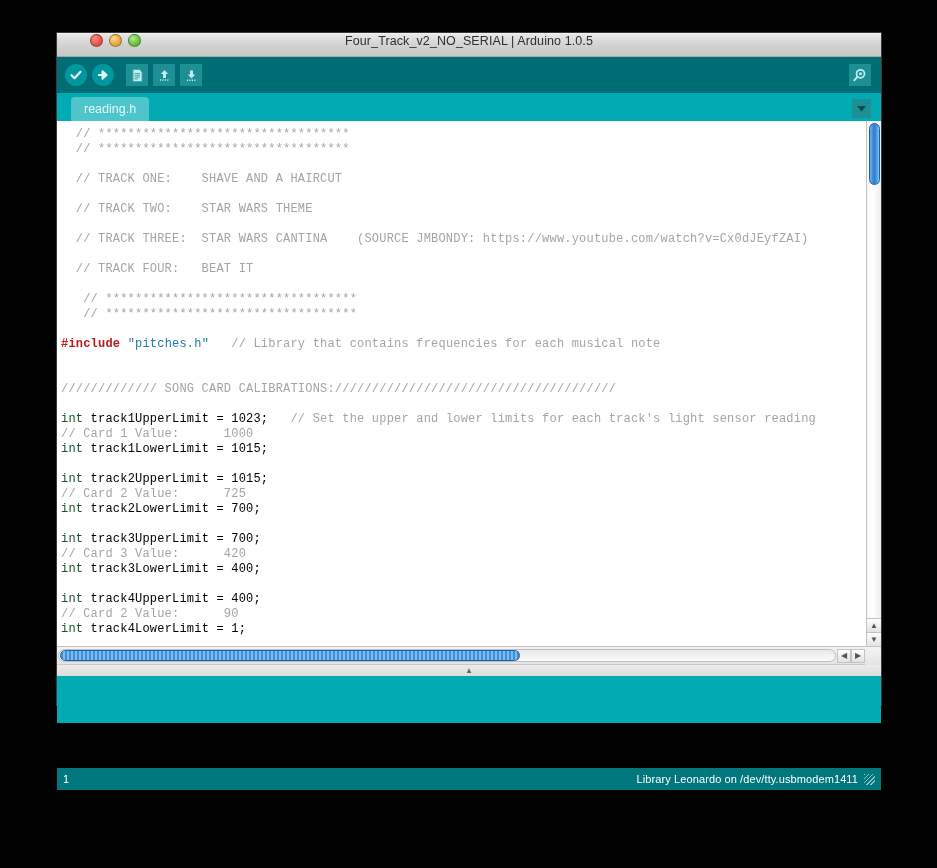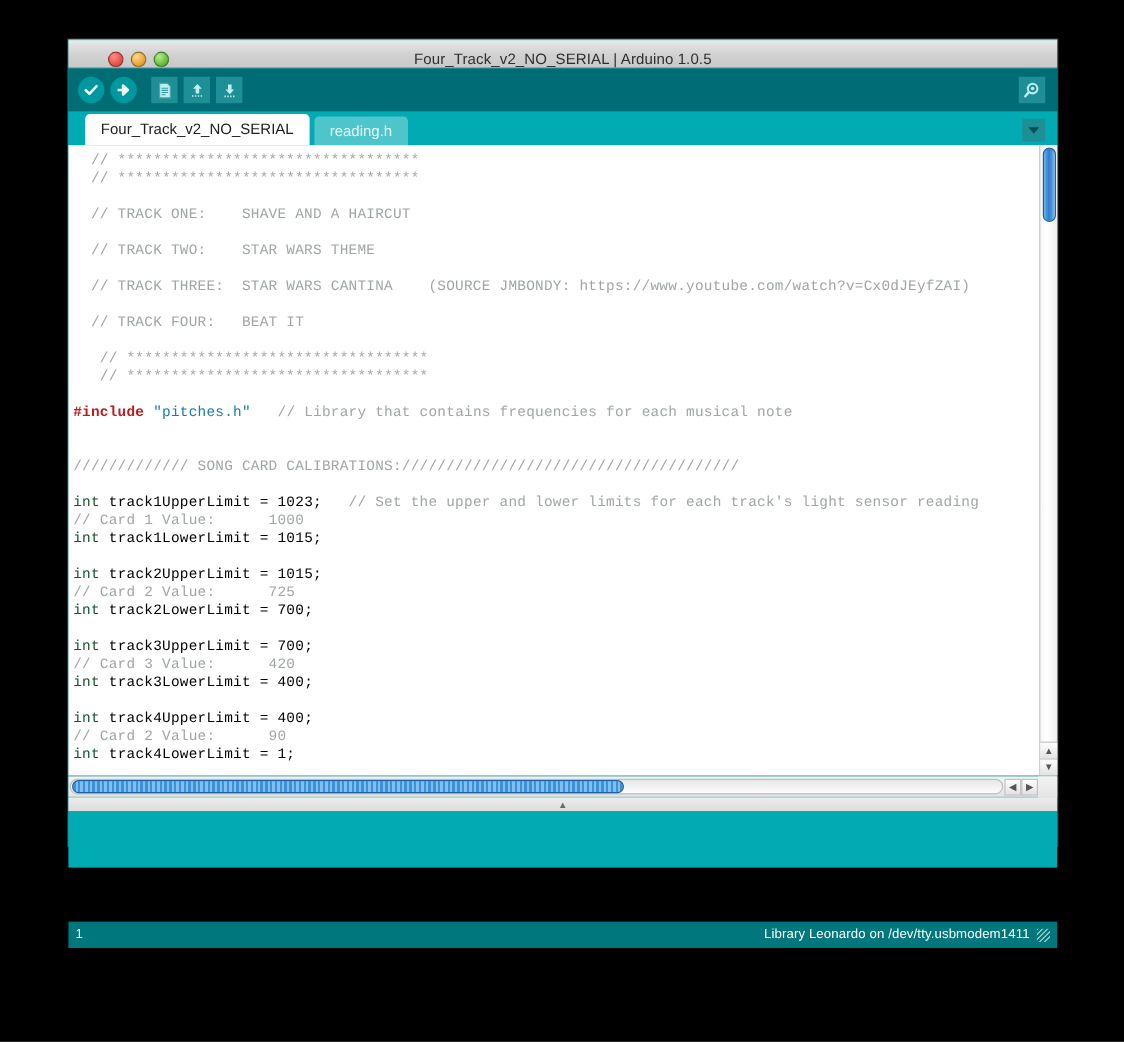--- a/index.html
+++ b/index.html
@@ -29,21 +29,21 @@
   }
 
   
   #titlebar {
     position: relative;
     height: 24px;
     background: linear-gradient(to bottom, #e8e8e8 0%, #d2d2d2 50%, #c8c8c8 100%);
     border-bottom: 1px solid #a8a8a8;
     border-top: 1px solid #f2f2f2;
     display: flex;
-    align-items: flex-end;
+    align-items: flex-start;
     padding-left: 24px;
   }
   .traffic {
     width: 13px; height: 13px;
     border-radius: 50%;
     margin-left: 6px;
     border: 1px solid rgba(0,0,0,.35);
   }
   #tl-close  { background: radial-gradient(circle at 35% 30%, #ff8d84, #e24b41 70%); margin-left: 9px; }
   #tl-min    { background: radial-gradient(circle at 35% 30%, #ffd98a, #e1a033 70%); }
@@ -290,23 +290,20 @@
     <div id="serial-monitor-btn">
       <svg width="16" height="16" viewBox="0 0 16 16">
         <circle cx="8.5" cy="6.8" r="4" fill="none" stroke="#bfeef0" stroke-width="1.7"></circle>
         <circle cx="8.5" cy="6.8" r="1.5" fill="#bfeef0"></circle>
         <path d="M5.4 9.8 L2.4 13.2" stroke="#bfeef0" stroke-width="2" stroke-linecap="round"></path>
       </svg>
     </div>
   </div>
 
   <div id="tabbar">
-    <div class="tab active">
-      <span>Four_Track_v2_NO_SERIAL</span>
-    </div>
     <div class="tab inactive">
       <span>reading.h</span>
     </div>
     <div id="tab-menu-btn">
       <svg width="11" height="9" viewBox="0 0 11 9">
         <path d="M1 2 L10 2 L5.5 7.5 Z" fill="#004f55"></path>
       </svg>
     </div>
   </div>
 

